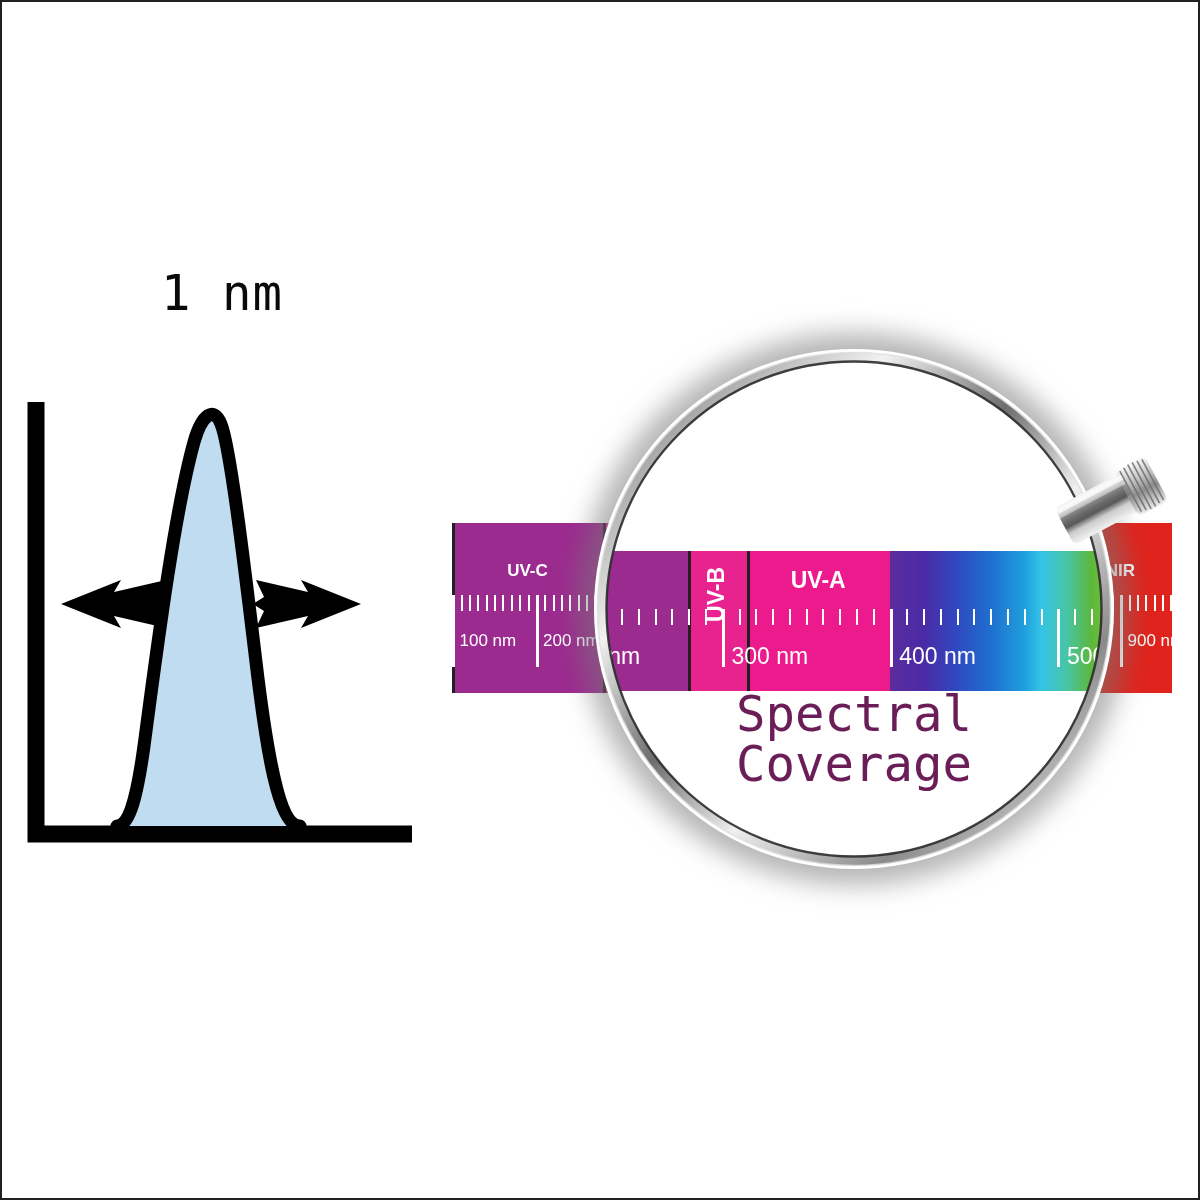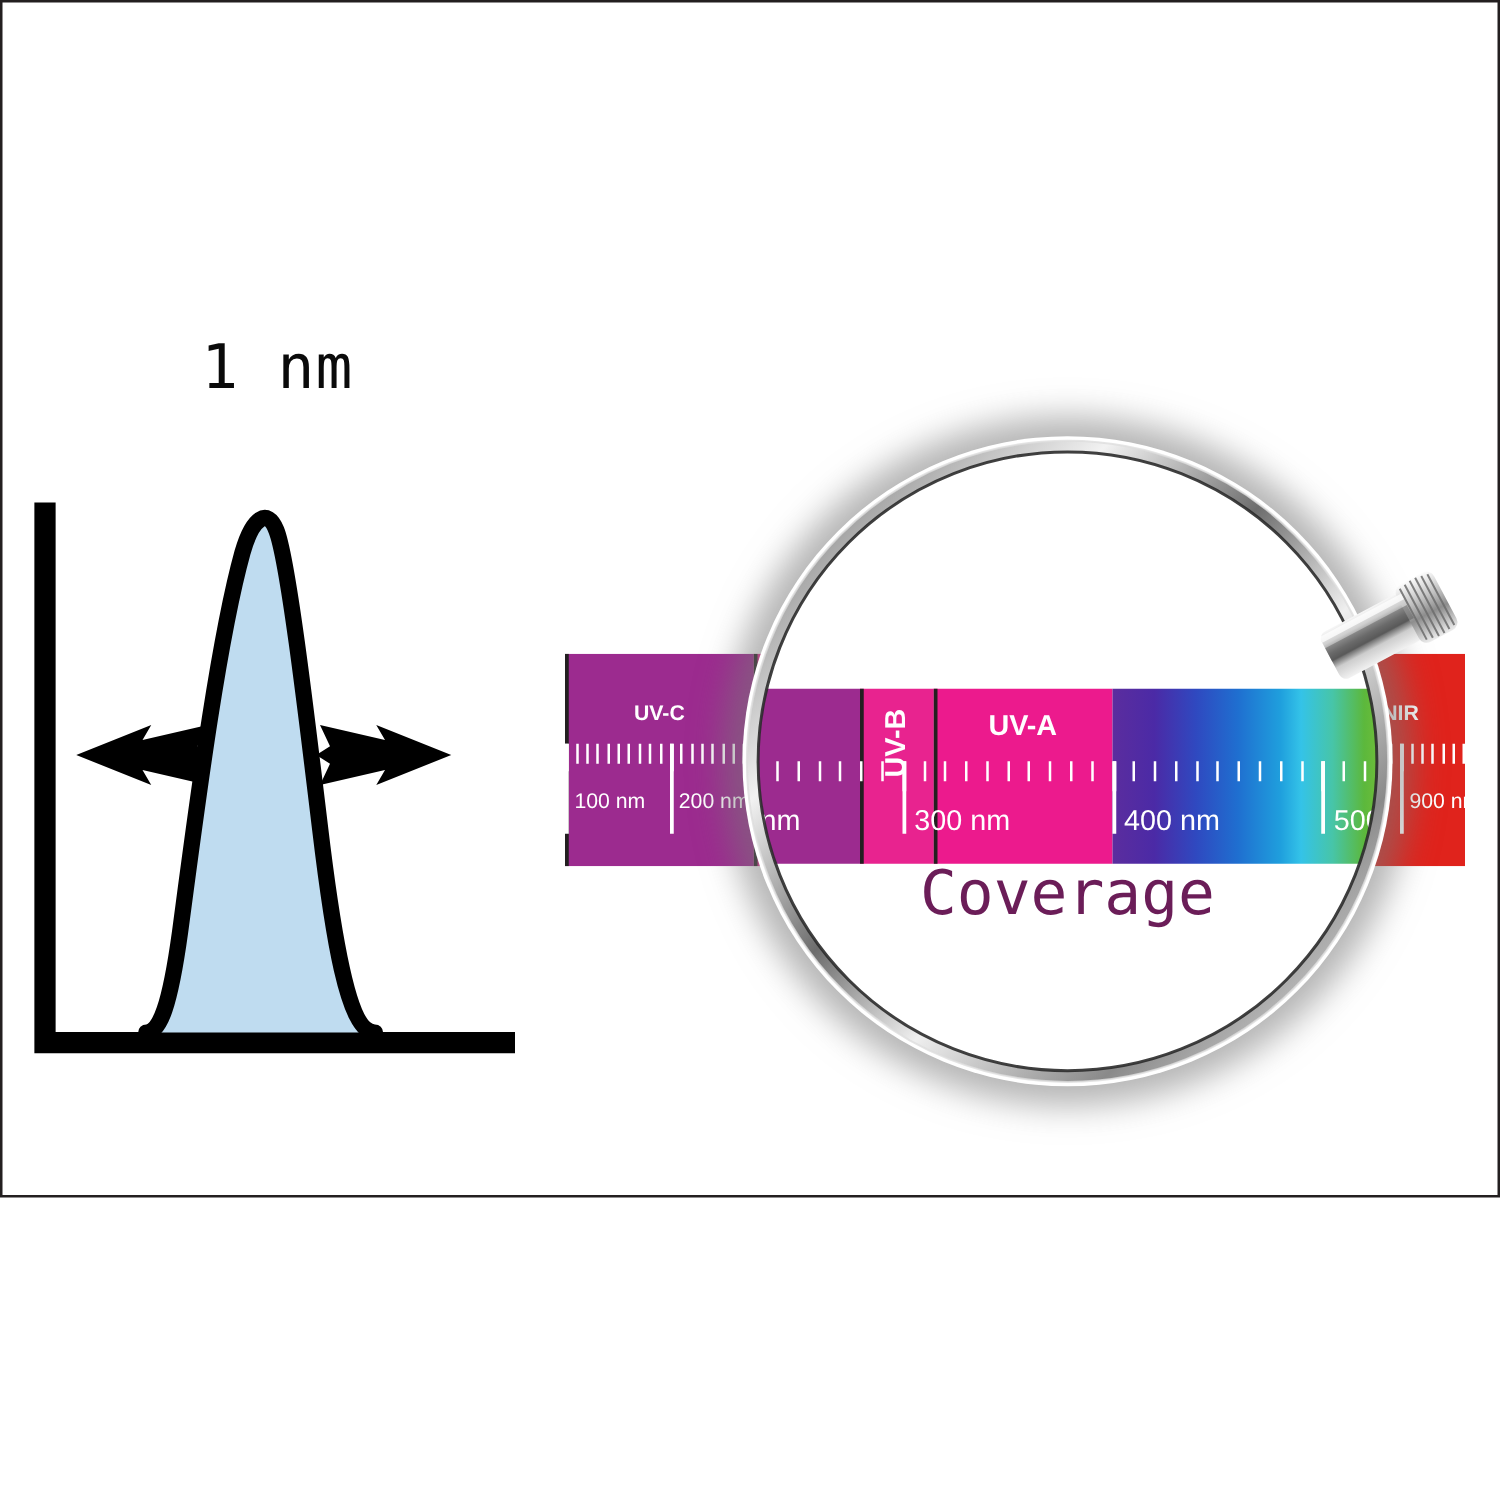--- a/index.html
+++ b/index.html
@@ -1,19 +1,19 @@
 <!DOCTYPE html>
 <html><head>
 <meta charset="utf-8">
 <style>
   html,body{margin:0;padding:0;background:#ffffff;}
   body{width:1200px;height:1200px;overflow:hidden;
        font-family:"DejaVu Sans","Liberation Sans",sans-serif;}
 
-  #stage{position:relative;width:1200px;height:958px;background:#fff;
+  #stage{position:relative;width:1200px;height:1200px;background:#fff;
          box-sizing:border-box;border:2px solid #231f20;overflow:hidden;}
   #res-title{position:absolute;left:10px;top:268px;width:420px;
              text-align:center;color:#0a0a0a;line-height:0.98;
              font-family:"DejaVu Sans Mono","Liberation Mono",monospace;
              font-weight:400;font-size:50px;letter-spacing:1px;
              font-stretch:expanded;}
   #res-title .l1{display:block;font-size:49px;}
   #res-title .l2{display:block;font-size:53px;letter-spacing:0px;}
 
   #graph{position:absolute;left:14px;top:392px;width:400px;height:455px;}
@@ -273,20 +273,21 @@
           <div class="majline" style="left: 251.724px; top: 58px; height: 58px;"></div>
           <div class="ticklabel" style="font-size: 23px; left: 261.384px; top: 92px;">300 nm</div>
           <div class="majline" style="left: 419.54px; top: 58px; height: 58px;"></div>
           <div class="ticklabel" style="font-size: 23px; left: 429.2px; top: 92px;">400 nm</div>
           <div class="majline" style="left: 587.356px; top: 58px; height: 58px;"></div>
           <div class="ticklabel" style="font-size: 23px; left: 597.016px; top: 92px;">500 nm</div>
         </div>
 
 
       <div class="lens-text" id="lens-cap">
+        <span style="display:block">Spectral</span>
         <span style="display:block">Coverage</span>
       </div>
     </div>
 
     <svg id="mag-rim" viewBox="0 0 520 520">
       <defs>
         <linearGradient id="rimg" x1="0" y1="0" x2="1" y2="1">
           <stop offset="0" stop-color="#ffffff"></stop>
           <stop offset="0.12" stop-color="#9b9b9b"></stop>
           <stop offset="0.28" stop-color="#f2f2f2"></stop>

